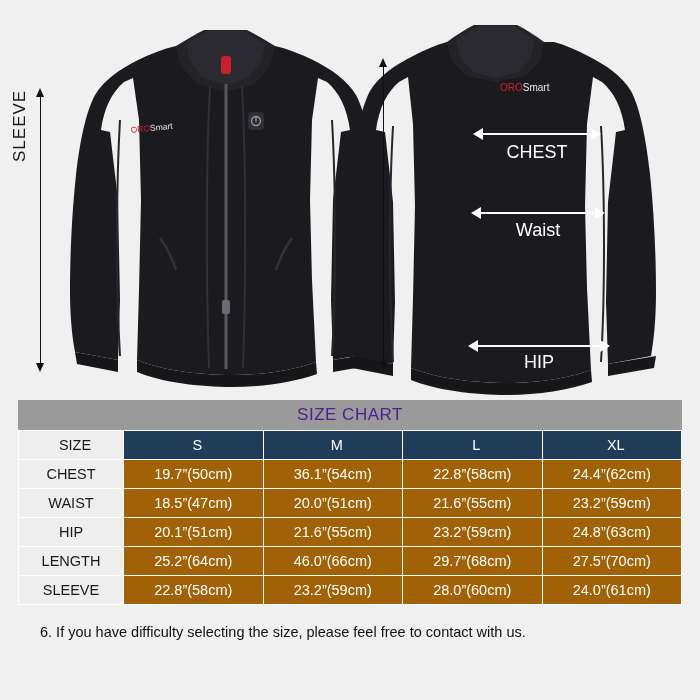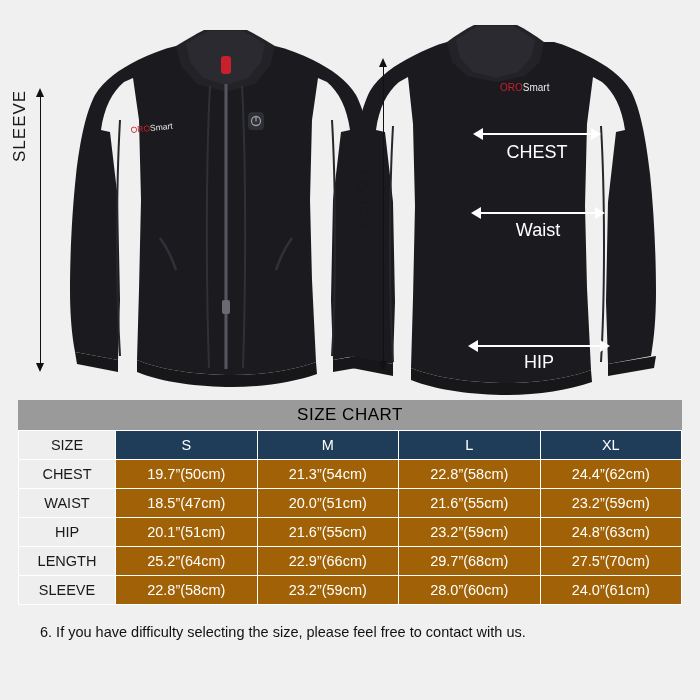--- a/index.html
+++ b/index.html
@@ -111,21 +111,21 @@
 
   
   .chart-wrap {
     position: absolute;
     left: 18px;
     top: 400px;
     width: 664px;
   }
   .chart-title {
     background: #9a9a9a;
-    color: #000000;
+    color: #4c1d95;
     text-align: center;
     font-size: 17px;
     line-height: 30px;
     height: 30px;
     letter-spacing: 0.5px;
   }
   table.size-chart {
     border-collapse: collapse;
     width: 100%;
     table-layout: fixed;
@@ -140,20 +140,21 @@
   table.size-chart td.rowhead {
     background: #eeeeee;
     color: #1a1a1a;
     width: 96px;
     border: 1px solid #ffffff;
   }
   table.size-chart tr.head td {
     background: #1f3d59;
     color: #ffffff;
     font-weight: normal;
+    padding-left: 8px;
   }
   table.size-chart tr.head td.rowhead {
     background: #eeeeee;
     color: #1a1a1a;
   }
   table.size-chart tr.body td.val {
     background: #a16207;
     color: #ffffff;
   }
   .notes {
@@ -278,21 +279,21 @@
           <td class="rowhead">SIZE</td>
           <td>S</td>
           <td>M</td>
           <td>L</td>
           <td>XL</td>
         </tr>
 
         <tr class="body">
           <td class="rowhead">CHEST</td>
           <td class="val">19.7”(50cm)</td>
-          <td class="val">21.3”(54cm)</td>
+          <td class="val">36.1”(54cm)</td>
           <td class="val">22.8”(58cm)</td>
           <td class="val">24.4”(62cm)</td>
         </tr>
 
         <tr class="body">
           <td class="rowhead">WAIST</td>
           <td class="val">18.5”(47cm)</td>
           <td class="val">20.0”(51cm)</td>
           <td class="val">21.6”(55cm)</td>
           <td class="val">23.2”(59cm)</td>
@@ -302,21 +303,21 @@
           <td class="rowhead">HIP</td>
           <td class="val">20.1”(51cm)</td>
           <td class="val">21.6”(55cm)</td>
           <td class="val">23.2”(59cm)</td>
           <td class="val">24.8”(63cm)</td>
         </tr>
 
         <tr class="body">
           <td class="rowhead">LENGTH</td>
           <td class="val">25.2”(64cm)</td>
-          <td class="val">22.9”(66cm)</td>
+          <td class="val">46.0”(66cm)</td>
           <td class="val">29.7”(68cm)</td>
           <td class="val">27.5”(70cm)</td>
         </tr>
 
         <tr class="body">
           <td class="rowhead">SLEEVE</td>
           <td class="val">22.8”(58cm)</td>
           <td class="val">23.2”(59cm)</td>
           <td class="val">28.0”(60cm)</td>
           <td class="val">24.0”(61cm)</td>

